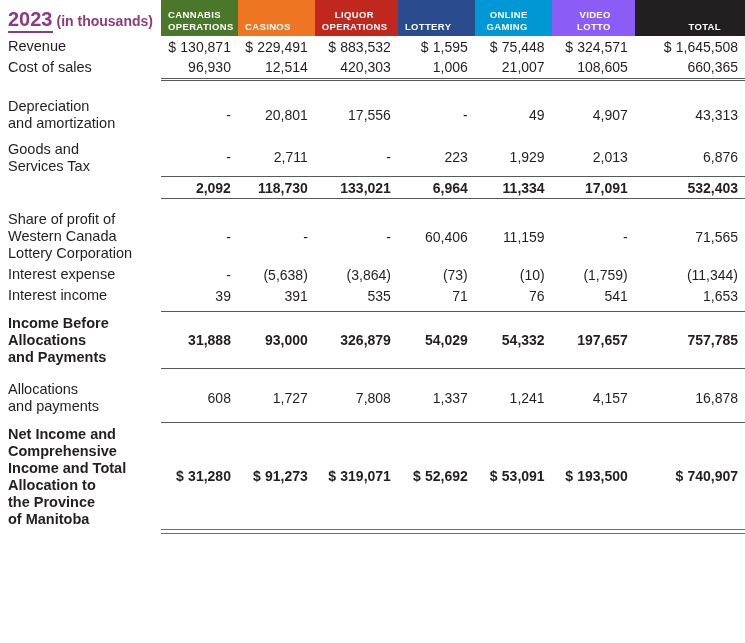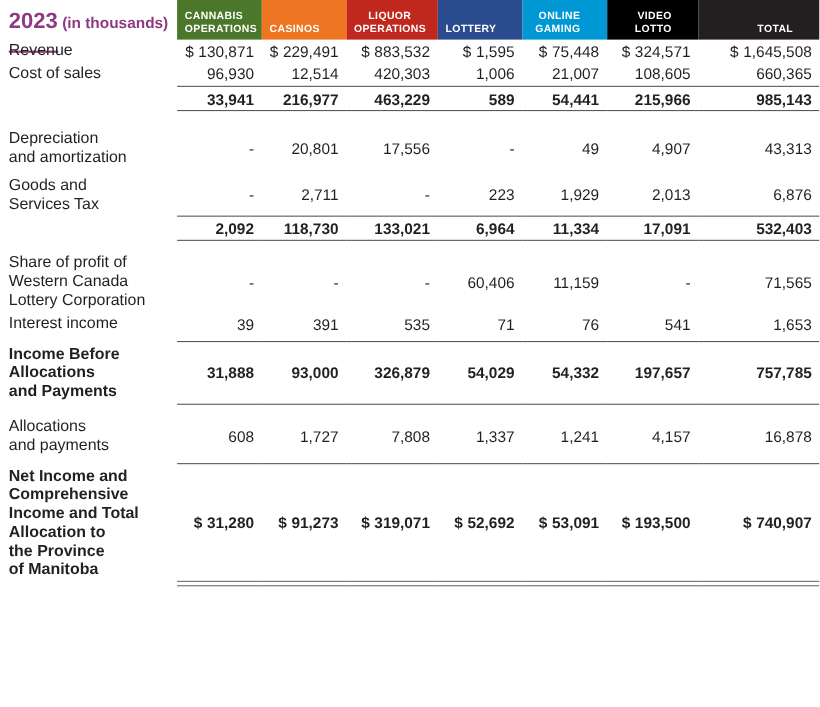--- a/index.html
+++ b/index.html
@@ -58,21 +58,21 @@
   
   .title-wrap {
     padding: 0 0 5px 8px;
     white-space: nowrap;
   }
   .title-year {
     font-size: 20px;
     font-weight: bold;
     color: #8e3a80;
     border-bottom: 2px solid #8e3a80;
-    padding-bottom: 16px;
+    padding-bottom: 1px;
   }
   .title-sub {
     font-size: 14px;
     font-weight: bold;
     color: #8e3a80;
     margin-left: 4px;
   }
 
   
   td.lbl {
@@ -161,21 +161,21 @@
         <div>LIQUOR</div>
         <div>OPERATIONS</div>
       </th>
       <th class="hcell" style="background:#2A4B8D">
         <div>LOTTERY</div>
       </th>
       <th class="hcell" style="background:#0098D4">
         <div>ONLINE</div>
         <div>GAMING</div>
       </th>
-      <th class="hcell" style="background:#000000">
+      <th class="hcell" style="background:#8b5cf6">
         <div>VIDEO LOTTO</div>
       </th>
       <th class="hcell" style="background:#231F20">
         <div>TOTAL</div>
       </th>
     </tr>
   </thead>
 
   <tbody>
 
@@ -205,30 +205,20 @@
       <td></td>
           <td class="rline"></td>
           <td class="rline"></td>
           <td class="rline"></td>
           <td class="rline"></td>
           <td class="rline"></td>
           <td class="rline"></td>
           <td class="rline"></td>
     </tr>
 
-    <tr class="bold">
-      <td class="lbl"></td>
-      <td class="num">33,941</td>
-      <td class="num">216,977</td>
-      <td class="num">463,229</td>
-      <td class="num">589</td>
-      <td class="num">54,441</td>
-      <td class="num">215,966</td>
-      <td class="num">985,143</td>
-    </tr>
 
     <tr class="rule">
       <td></td>
           <td class="rline"></td>
           <td class="rline"></td>
           <td class="rline"></td>
           <td class="rline"></td>
           <td class="rline"></td>
           <td class="rline"></td>
           <td class="rline"></td>
@@ -321,20 +311,30 @@
       </td>
       <td class="num">-</td>
       <td class="num">-</td>
       <td class="num">-</td>
       <td class="num">60,406</td>
       <td class="num">11,159</td>
       <td class="num">-</td>
       <td class="num">71,565</td>
     </tr>
 
+    <tr>
+      <td class="lbl">Interest expense</td>
+      <td class="num">-</td>
+      <td class="num">(5,638)</td>
+      <td class="num">(3,864)</td>
+      <td class="num">(73)</td>
+      <td class="num">(10)</td>
+      <td class="num">(1,759)</td>
+      <td class="num">(11,344)</td>
+    </tr>
 
     <tr>
       <td class="lbl">Interest income</td>
       <td class="num">39</td>
       <td class="num">391</td>
       <td class="num">535</td>
       <td class="num">71</td>
       <td class="num">76</td>
       <td class="num">541</td>
       <td class="num">1,653</td>

